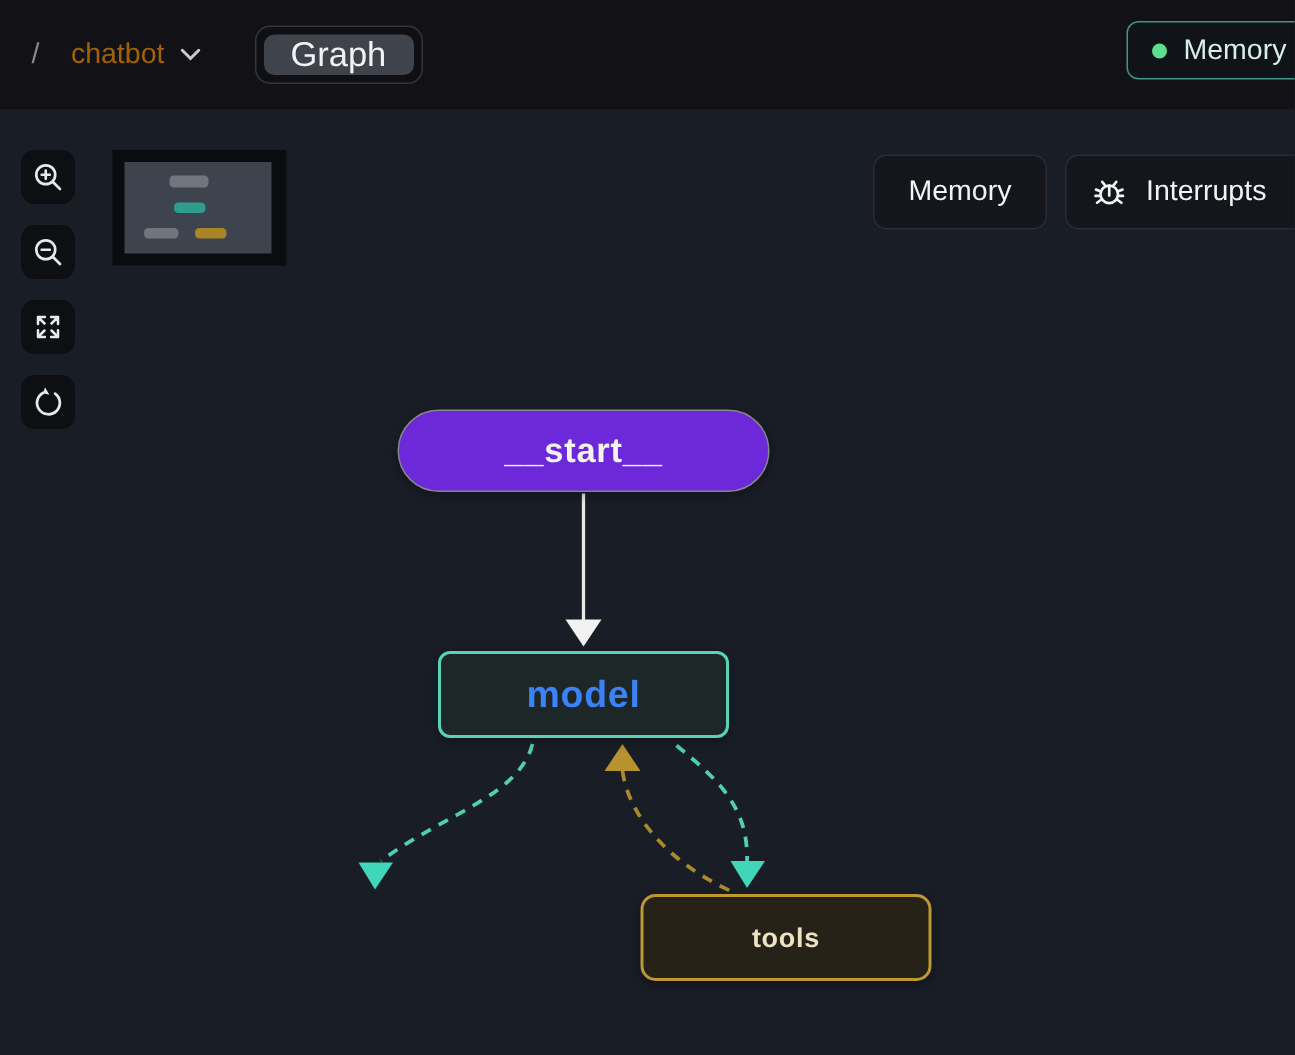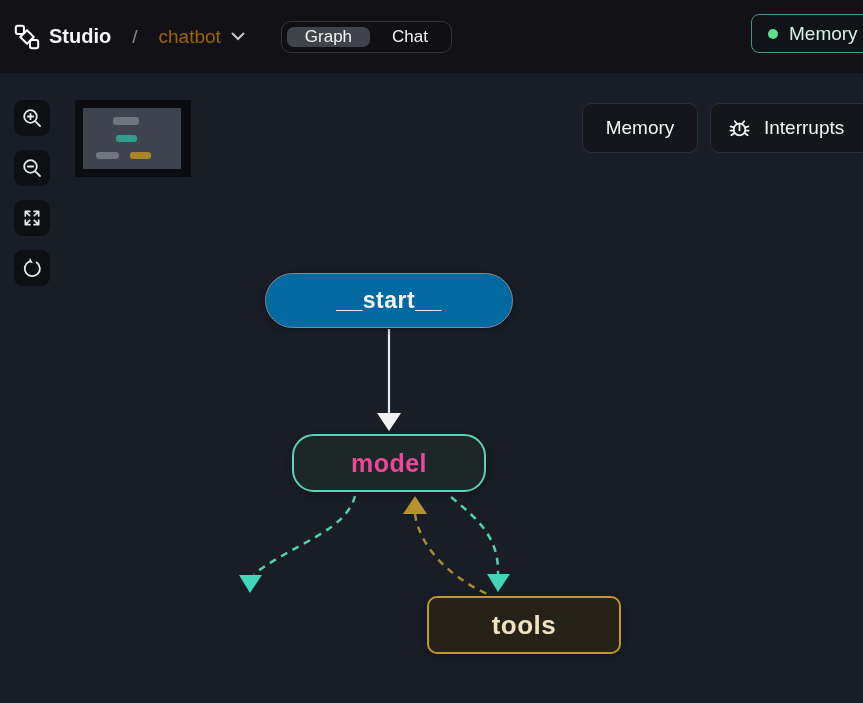--- a/index.html
+++ b/index.html
@@ -7,21 +7,21 @@
   body { background:#191d26; font-family:"Liberation Sans", sans-serif; color:#f2f3f4; }
 
   
   .topbar { position:relative; height:73px; background:#121216; display:flex; align-items:center; }
   .brand { display:flex; align-items:center; gap:9px; margin-left:14px; font-size:20px; font-weight:700; color:#f5f6f7; }
   .brand svg { display:block; }
   .crumb-sep { color:#878b93; font-size:19px; margin:0 21px; font-weight:400; }
   .project { display:flex; align-items:center; gap:10px; background:none; border:none; color:#a16207; font-size:19px; font-family:inherit; cursor:pointer; }
   .project .chev { color:#c7cad0; display:flex; }
   .segmented { margin-left:36px; display:flex; gap:4px; padding:5px; border:1px solid #33363d; border-radius:10px; background:#101014; }
-  .seg { font-size:17px; color:#f2f3f4; background:transparent; border:none; padding:0 18px; border-radius:7px; font-family:inherit; cursor:pointer; }
+  .seg { font-size:23px; color:#f2f3f4; background:transparent; border:none; padding:0 18px; border-radius:7px; font-family:inherit; cursor:pointer; }
   .seg.active { background:#3f434b; }
   .connect { position:absolute; left:751px; top:14px; height:39px; width:180px; display:flex; align-items:center; gap:11px; padding:0 16px; background:#101418; border:1px solid #3f968b; border-radius:8px; color:#d8eee8; font-size:19px; font-family:inherit; cursor:pointer; white-space:nowrap; }
   .status-dot { width:10px; height:10px; border-radius:50%; background:#5ce08e; flex:none; }
 
   
   .canvas { position:relative; height:630px; background:#191d26; }
 
   .tool-btn { position:absolute; left:14px; width:36px; height:36px; background:#0e0f13; border:none; border-radius:9px; display:flex; align-items:center; justify-content:center; color:#e7e9ec; cursor:pointer; padding:0; }
   .tool-btn svg { display:block; }
 
@@ -33,51 +33,40 @@
   .mm-end   { left:21px; top:52px; width:23px; height:7px; background:#70757e; }
   .mm-tools { left:55px; top:52px; width:21px; height:7px; background:#aa8526; }
 
   .panel-btn { position:absolute; top:30px; height:50px; display:flex; align-items:center; justify-content:center; gap:12px; background:#14161b; border:1px solid #292c33; border-radius:9px; color:#f2f3f4; font-size:19px; font-family:inherit; cursor:pointer; white-space:nowrap; }
   .memory-btn { left:582px; width:116px; }
   .interrupts-btn { left:710px; width:172px; padding-left:16px; justify-content:flex-start; }
 
   .edges { position:absolute; inset:0; pointer-events:none; }
 
   .node { position:absolute; display:flex; align-items:center; justify-content:center; cursor:pointer; box-shadow:0 2px 7px rgba(0,0,0,0.35); letter-spacing:0.5px; }
-  .node-start { left:265px; top:200px; width:248px; height:55px; background:#0369a1; border:1.5px solid #828790; border-radius:28px; color:#f4f4f5; font-size:23px; font-weight:700; }
+  .node-start { left:265px; top:200px; width:248px; height:55px; background:#6d28d9; border:1.5px solid #828790; border-radius:28px; color:#f4f4f5; font-size:23px; font-weight:700; }
   .node-end   { left:105px; top:524px; width:220px; height:56px; background:#2c3038; border:1.5px solid #828790; border-radius:28px; color:#f4f4f5; font-size:23px; font-weight:700; }
-  .node-model { left:292px; top:361px; width:194px; height:58px; background:#1d2727; border:2px solid #5ad2b8; border-radius:22px; color:#ec4899; font-size:25px; font-weight:600;justify-content:center; }
-  .node-tools { left:427px; top:523px; width:194px; height:58px; background:#262218; border:2px solid #bd9833; border-radius:10px; color:#efe2c3; font-size:26px; font-weight:600; }
+  .node-model { left:292px; top:361px; width:194px; height:58px; background:#1d2727; border:2px solid #5ad2b8; border-radius:8px; color:#3b82f6; font-size:25px; font-weight:600;justify-content:center; }
+  .node-tools { left:427px; top:523px; width:194px; height:58px; background:#262218; border:2px solid #bd9833; border-radius:10px; color:#efe2c3; font-size:18px; font-weight:600; }
 </style>
 </head>
 <body>
 
 <div class="topbar">
-  <div class="brand">
-    <span>
-      <svg width="26" height="26" viewBox="0 0 26 26" fill="none" stroke="#ffffff" stroke-width="2" stroke-linejoin="round">
-        <rect x="1.8" y="1.8" width="8.2" height="8.2" rx="2"></rect>
-        <rect x="16" y="16" width="8.2" height="8.2" rx="2"></rect>
-        <path d="M13 6.2 L19.8 13 L13 19.8 L6.2 13 Z"></path>
-      </svg>
-    </span>
-    <span>Studio</span>
-  </div>
   <span class="crumb-sep">/</span>
   <button class="project">
     <span>chatbot</span>
     <span class="chev">
       <svg width="14" height="9" viewBox="0 0 14 9" fill="none" stroke="currentColor" stroke-width="2" stroke-linecap="round">
           <path d="M1.5 1.5 L7 7 L12.5 1.5"></path>
         </svg>
     </span>
   </button>
   <div class="segmented">
     <button class="seg active">Graph</button>
-    <button class="seg">Chat</button>
   </div>
   <button class="connect">
     <span class="status-dot"></span>
     <span>Memory</span>
   </button>
 </div>
 
 <div class="canvas">
 
   <button class="tool-btn" style="top:27px">

